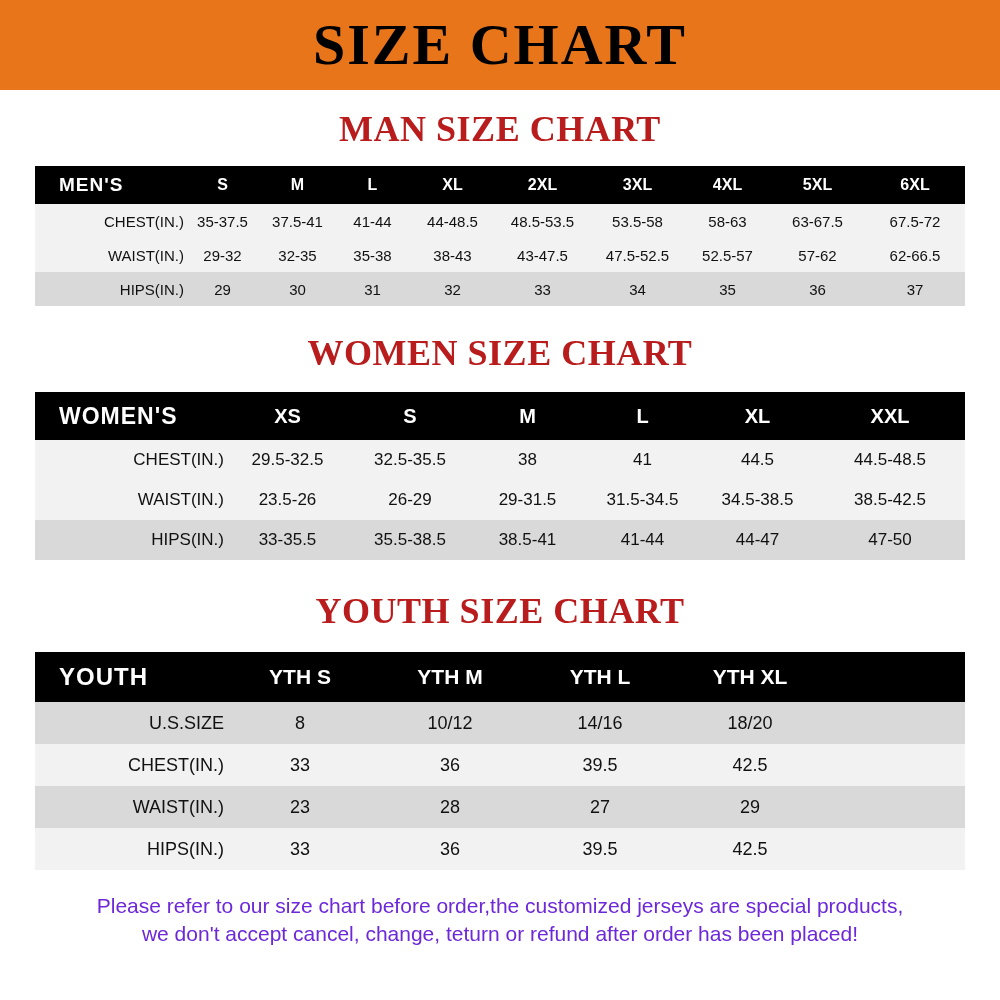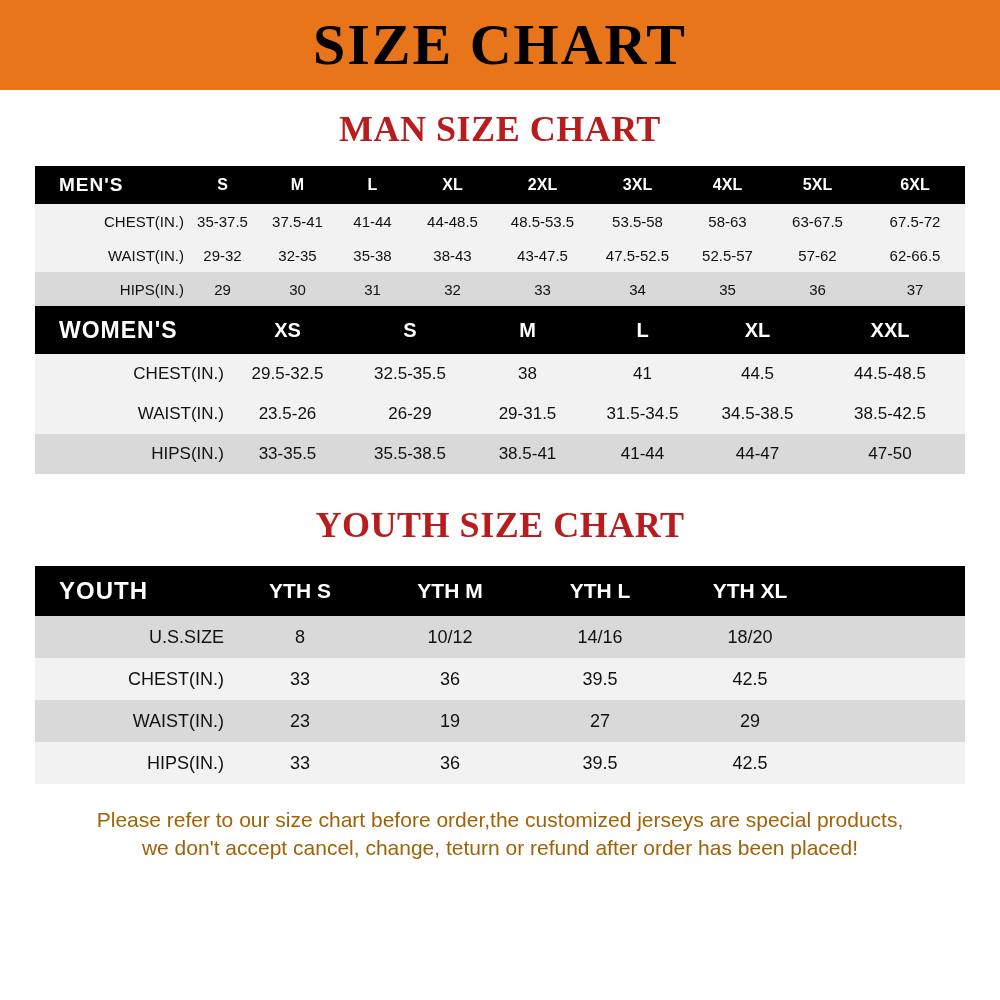--- a/index.html
+++ b/index.html
@@ -96,21 +96,21 @@
   #women-table tbody td { height: 38px; font-size: 17px; }
 
   
   #youth-table thead th { height: 48px; font-size: 21px; }
   #youth-table thead th.rowlabel { font-size: 24px; }
   #youth-table tbody td { height: 40px; font-size: 18px; }
 
   
   .footer-note {
     margin: 22px 22px 0 22px;
-    color: #a16207;
+    color: #6d28d9;
     font-size: 21px;
     line-height: 1.35;
     text-align: center;
   }
   .footer-note .line { display: block; }
 </style>
 </head>
 <body>
 
 <div class="page">
@@ -182,20 +182,21 @@
           <td>33</td>
           <td>34</td>
           <td>35</td>
           <td>36</td>
           <td>37</td>
         </tr>
       </tbody>
     </table>
   </div>
 
+  <div class="section-title" id="women-title">WOMEN SIZE CHART</div>
   <div class="table-wrap">
     <table id="women-table">
       <colgroup>
         <col style="width:190px">
         <col style="width:125px">
           <col style="width:120px">
           <col style="width:115px">
         <col style="width:115px">
           <col style="width:115px">
           <col style="width:150px">
@@ -277,21 +278,21 @@
           <td class="rowlabel">CHEST(IN.)</td>
           <td>33</td>
           <td>36</td>
           <td>39.5</td>
           <td>42.5</td>
           <td></td>
         </tr>
         <tr class="alt">
           <td class="rowlabel">WAIST(IN.)</td>
           <td>23</td>
-          <td>19</td>
+          <td>28</td>
           <td>27</td>
           <td>29</td>
           <td></td>
         </tr>
         <tr class="plain">
           <td class="rowlabel">HIPS(IN.)</td>
           <td>33</td>
           <td>36</td>
           <td>39.5</td>
           <td>42.5</td>

